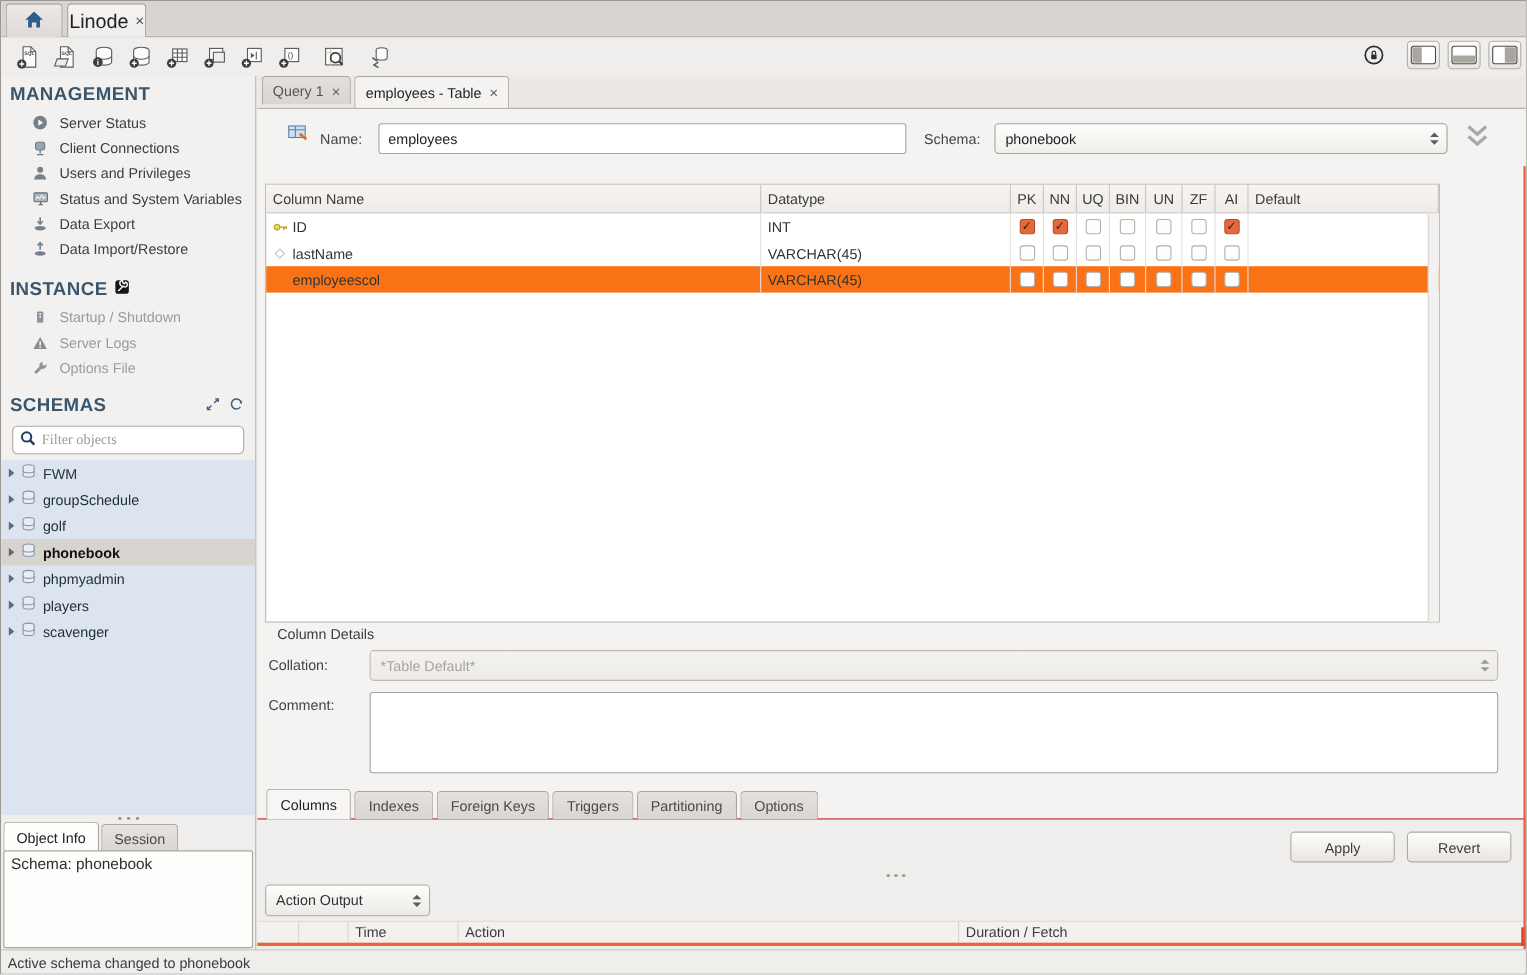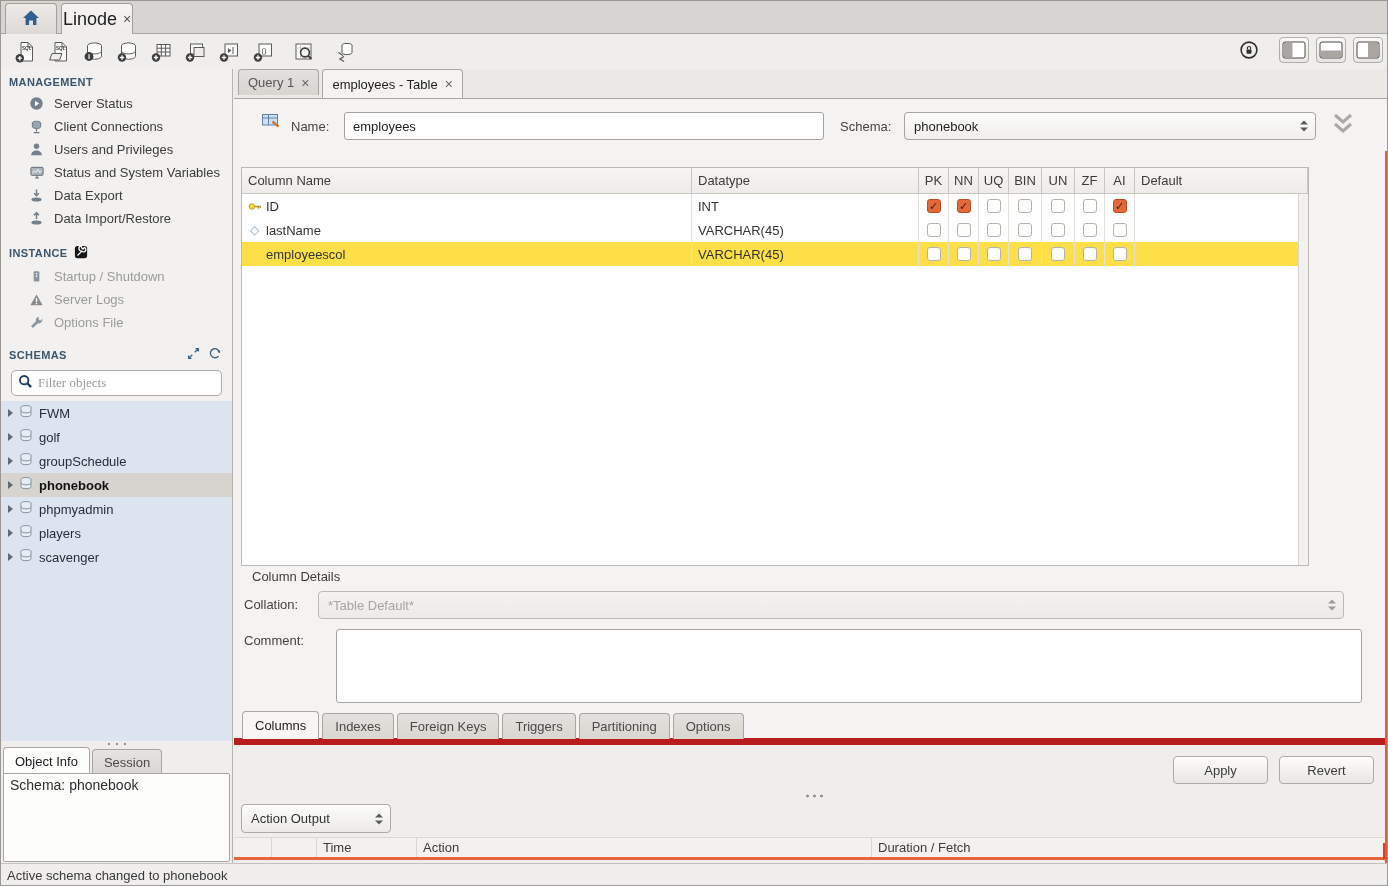--- a/index.html
+++ b/index.html
@@ -25,21 +25,21 @@
   .toolbar{position:absolute;left:0;top:33px;width:1388px;height:35px;background:#f0eeec;display:flex;align-items:center;padding-left:8px}
   .tbi{width:34px;height:28px;display:flex;align-items:center;justify-content:center;border-radius:3px}
   .tbi svg{display:block}
   .toolbar-right{position:absolute;right:6px;top:3px;display:flex;align-items:center;gap:7px}
   .ptoggle{width:30px;height:26px;border:1px solid #b1ada8;border-radius:4px;background:linear-gradient(#fbfaf9,#e8e5e2);
            display:flex;align-items:center;justify-content:center}
   .circ-ic{margin-right:12px;display:flex;align-items:center}
 
   
   .sidebar{position:absolute;left:0;top:68px;width:232px;height:672px;background:#f2f1ef;border-right:1px solid #b7b3ae;display:flex;flex-direction:column}
-  .sec-title{display:flex;align-items:center;gap:6px;padding:7px 8px 4px 8px;font-size:11px;font-weight:bold;letter-spacing:.4px;color:var(--hdr-blue)}
+  .sec-title{display:flex;align-items:center;gap:6px;padding:7px 8px 4px 8px;font-size:17px;font-weight:bold;letter-spacing:.4px;color:var(--hdr-blue)}
   .side-item{display:flex;align-items:center;gap:9px;height:23px;padding-left:27px;color:#3d3d3d;white-space:nowrap;overflow:hidden;cursor:default}
   .side-item .ic{width:17px;display:flex;justify-content:center;flex:0 0 17px}
   .side-item.dim{color:#9b9b9b}
   .schemas-title{justify-content:space-between;padding-right:10px;margin-top:6px}
   .schemas-title .left{display:flex;align-items:center;gap:6px}
   .schemas-title .acts{display:flex;gap:8px}
   .filterbox{margin:4px 10px 5px 10px;height:26px;background:#fff;border:1px solid #aeaaa5;border-radius:5px;display:flex;align-items:center;padding:0 6px;gap:5px}
   .filterbox input{border:none;outline:none;flex:1;font-family:Liberation Serif, serif;font-size:13px;color:#333;background:transparent}
   .filterbox input::placeholder{color:#9a9a9a}
   .tree{flex:1;background:var(--tree-bg);overflow:hidden;position:relative}
@@ -59,21 +59,21 @@
   .blbox{position:absolute;left:2px;top:32px;width:227px;height:89px;background:#fdfdfc;border:1px solid #a9a5a0;border-radius:2px;padding:3px 6px;font-size:14px;color:#2e2e2e}
 
   
   .main{position:absolute;left:233px;top:68px;width:1155px;height:794px;background:#f0eeec}
   .etabbar{position:absolute;left:0;top:0;width:100%;height:30px;border-bottom:1px solid #aaa69f;background:#ebe8e5;display:flex;align-items:flex-start;padding-left:4px;gap:3px}
   .etab{height:26px;padding:0 9px;display:flex;align-items:center;gap:7px;border:1px solid #a9a5a0;border-bottom:none;border-radius:4px 4px 0 0;
         background:linear-gradient(#e3e0dd,#d8d4d0);color:#555;position:relative;z-index:1}
   .etab.active{background:#f5f3f1;height:29px;margin-bottom:-1px;color:#222}
   .etab .close{color:#666;font-size:14px;line-height:1}
 
-  .panel{position:absolute;left:0;top:30px;width:1155px;height:646px;background:#f5f3f1;border-bottom:7px solid #b91c1c}
+  .panel{position:absolute;left:0;top:30px;width:1155px;height:646px;background:#f5f3f1;border-bottom:1px solid #b91c1c}
 
   .formrow{position:absolute;left:0;top:0;width:100%;height:54px}
   .formrow .ticon{position:absolute;left:27px;top:12px}
   .formrow .flabel{position:absolute;top:20px;color:#444}
   .name-input{position:absolute;left:110px;top:13px;width:480px;height:28px;border:1px solid #a7a39e;border-radius:3px;background:#fff;
               padding:0 8px;font-family:inherit;font-size:13px;color:#222;outline:none}
   .schema-select{position:absolute;left:670px;top:13px;width:412px;height:28px;border:1px solid #a7a39e;border-radius:4px;
                  background:linear-gradient(#fdfdfc,#f1efec);display:flex;align-items:center;padding:0 22px 0 9px;color:#222}
   .spinner{position:absolute;right:7px;top:50%;transform:translateY(-50%);display:flex;flex-direction:column;gap:3px}
   .spinner i{width:0;height:0;border-left:4px solid transparent;border-right:4px solid transparent}
@@ -84,32 +84,32 @@
   
   .grid{position:absolute;left:7px;top:68px;width:1068px;border:1px solid #bcb8b3;background:#fff}
   .grow{display:flex;height:24px;align-items:stretch}
   .grow.head{height:26px;background:linear-gradient(#f7f5f3,#eeebe8);border-bottom:1px solid #c9c5c0;color:#3c3c3c}
   .gcell{display:flex;align-items:center;padding:0 6px;overflow:hidden;white-space:nowrap;border-right:1px solid #e2dfdb}
   .grow.head .gcell{border-right:1px solid #c9c5c0}
   .c-name{width:450px;flex:0 0 450px;gap:5px}
   .c-type{width:227px;flex:0 0 227px}
   .c-chk{width:30px;flex:0 0 30px;justify-content:center;padding:0}
   .c-def{flex:1;border-right:none}
-  .grow.sel{background:#fde047}
+  .grow.sel{background:#f97316}
   .gbody{height:371px;position:relative}
   .vscroll{position:absolute;right:0;top:0;width:10px;height:100%;background:#f3f1ef;border-left:1px solid #d8d4d0}
   .cb{width:14px;height:14px;border:1px solid #b5b1ac;border-radius:3px;background:#fdfdfc;display:flex;align-items:center;justify-content:center}
   .cb.checked{background:#e4683a;border-color:#b94d24}
   .cb.checked::after{content:"✓";font-size:11px;font-weight:bold;color:#3a1c0c;line-height:1}
   .rowico{width:13px;flex:0 0 13px;display:flex;justify-content:center}
   .diamond{color:#8aa8c8;font-size:12px;line-height:1}
 
   .details-title{position:absolute;left:18px;top:470px;color:#3c3c3c}
   .d-label{position:absolute;left:10px;width:86px;text-align:left;color:#444}
-  .collation{position:absolute;left:84px;top:492px;width:1026px;height:28px;border:1px solid #bdb9b4;border-radius:4px;
+  .collation{position:absolute;left:102px;top:492px;width:1026px;height:28px;border:1px solid #bdb9b4;border-radius:4px;
              background:linear-gradient(#f4f2ef,#edebe8);display:flex;align-items:center;padding:0 22px 0 9px;color:#a8a5a1}
   .comment{position:absolute;left:102px;top:530px;width:1026px;height:74px;border:1px solid #a7a39e;border-radius:3px;background:#fff;resize:none;
            font-family:inherit;font-size:13px;padding:4px 6px;outline:none}
 
   .btabs{position:absolute;left:8px;bottom:-1px;display:flex;align-items:flex-end;gap:3px}
   .btab{height:26px;padding:0 12px;display:flex;align-items:center;border:1px solid #a9a5a0;border-bottom:none;border-radius:4px 4px 0 0;
         background:linear-gradient(#e4e1de,#d9d5d1);color:#4a4a4a}
   .btab.active{background:#f8f6f4;height:28px;color:#222}
 
   .applyrow{position:absolute;left:0;top:676px;width:1155px;height:46px}
@@ -402,30 +402,30 @@
             </svg></span>
         <span class="nm">FWM</span>
       </div>
       <div class="titem">
         <span class="tri"></span>
         <span><svg width="14" height="15" viewBox="0 0 14 15">
               <ellipse cx="7" cy="3.4" rx="5" ry="1.9" fill="#e8edf3" stroke="#8795a5"></ellipse>
               <path d="M2 3.4v7.4c0 1.1 2.2 1.9 5 1.9s5-.8 5-1.9V3.4" fill="#e8edf3" stroke="#8795a5"></path>
               <path d="M2 6.9c0 1.1 2.2 1.9 5 1.9s5-.8 5-1.9" fill="none" stroke="#8795a5"></path>
             </svg></span>
-        <span class="nm">golf</span>
+        <span class="nm">groupSchedule</span>
       </div>
       <div class="titem">
         <span class="tri"></span>
         <span><svg width="14" height="15" viewBox="0 0 14 15">
               <ellipse cx="7" cy="3.4" rx="5" ry="1.9" fill="#e8edf3" stroke="#8795a5"></ellipse>
               <path d="M2 3.4v7.4c0 1.1 2.2 1.9 5 1.9s5-.8 5-1.9V3.4" fill="#e8edf3" stroke="#8795a5"></path>
               <path d="M2 6.9c0 1.1 2.2 1.9 5 1.9s5-.8 5-1.9" fill="none" stroke="#8795a5"></path>
             </svg></span>
-        <span class="nm">groupSchedule</span>
+        <span class="nm">golf</span>
       </div>
       <div class="titem sel">
         <span class="tri"></span>
         <span><svg width="14" height="15" viewBox="0 0 14 15">
               <ellipse cx="7" cy="3.4" rx="5" ry="1.9" fill="#e8edf3" stroke="#8795a5"></ellipse>
               <path d="M2 3.4v7.4c0 1.1 2.2 1.9 5 1.9s5-.8 5-1.9V3.4" fill="#e8edf3" stroke="#8795a5"></path>
               <path d="M2 6.9c0 1.1 2.2 1.9 5 1.9s5-.8 5-1.9" fill="none" stroke="#8795a5"></path>
             </svg></span>
         <span class="nm">phonebook</span>
       </div>

